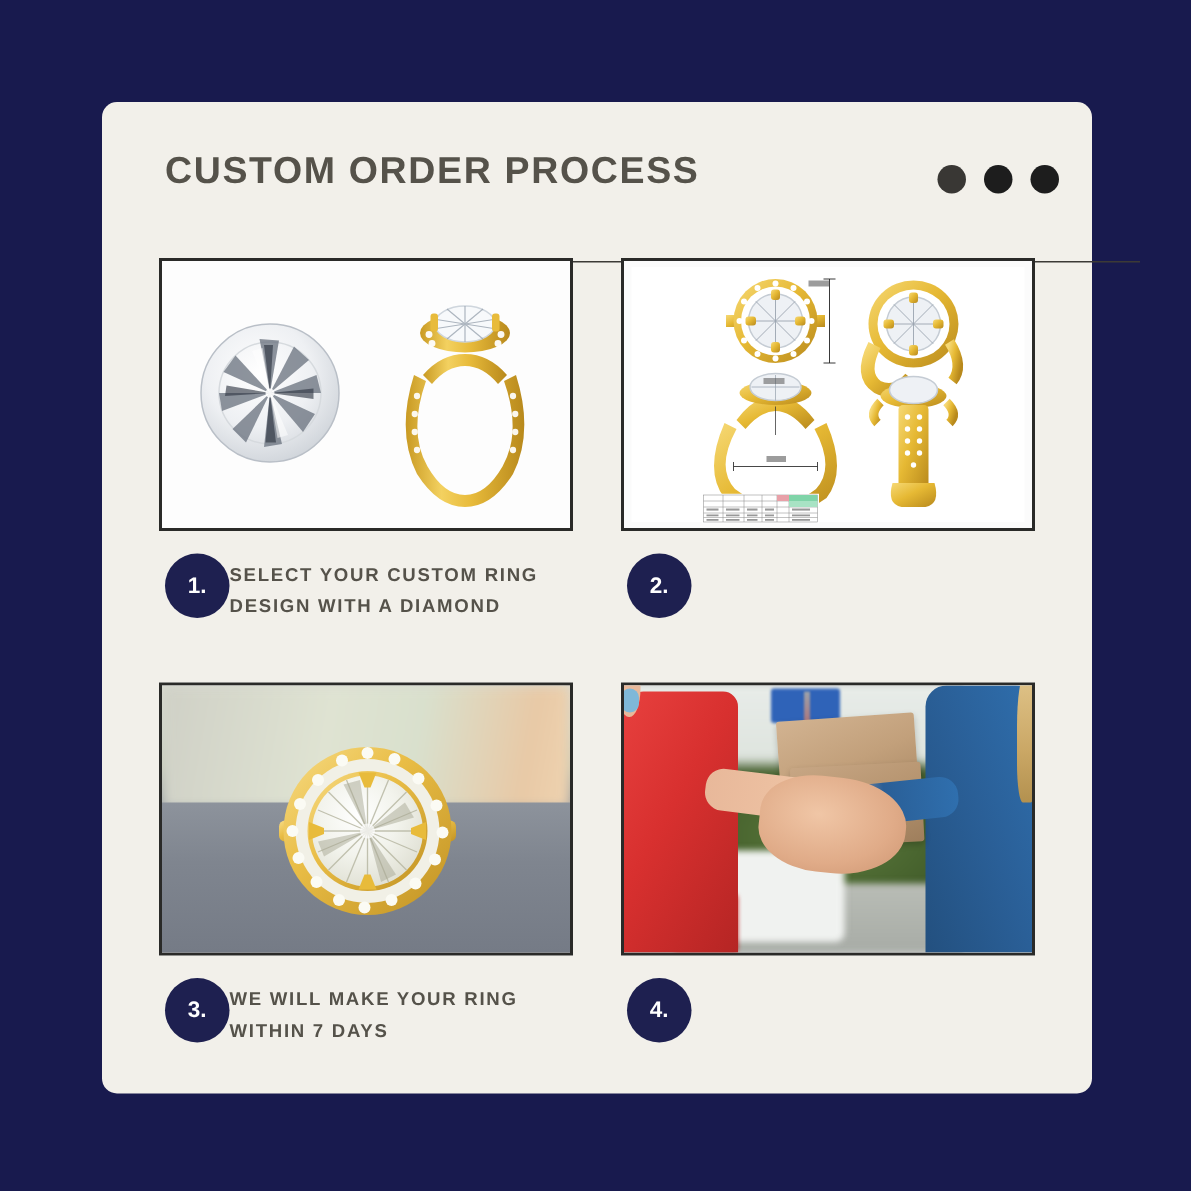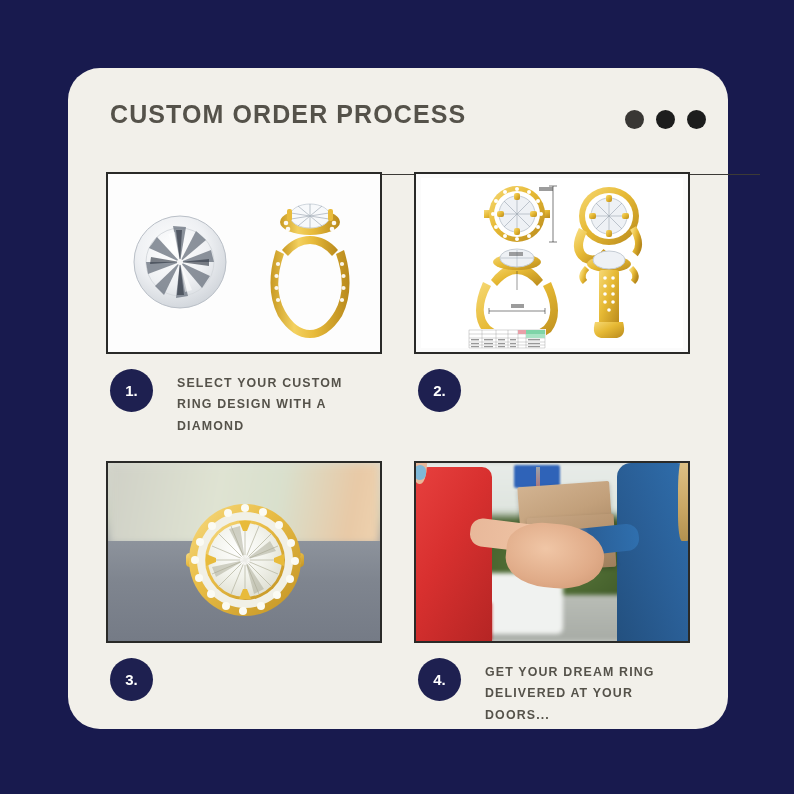--- a/index.html
+++ b/index.html
@@ -9,21 +9,21 @@
     font-family:"Liberation Sans", sans-serif;
     overflow:hidden;
   }
   .stage{position:relative;width:794px;height:794px;}
 
   
   .card{
     position:absolute;left:68px;top:68px;
     width:660px;height:661px;
     background:#f2f0ea;
-    border-radius:32px;
+    border-radius:10px;
   }
 
   
   .header{
     position:absolute;left:42px;top:28px;right:10px;height:62px;
   }
   .title{
     position:absolute;left:0;top:4px;
     font-size:25px;font-weight:bold;
     letter-spacing:1.1px;
@@ -66,21 +66,21 @@
   .badge{
     flex:0 0 auto;
     width:43px;height:43px;border-radius:50%;
     background:#1e2050;
     color:#ffffff;
     font-size:15px;font-weight:bold;
     display:flex;align-items:center;justify-content:center;
     margin-left:4px;
   }
   .capt-text{
-    margin-left:24px;margin-top:4px;
+    margin-top:4px;
     font-size:12.4px;font-weight:bold;
     letter-spacing:1.15px;
     line-height:1.72;
     color:#55524a;
     text-transform:uppercase;
   }
 
   
   .art{position:absolute;inset:0;}
   .i1{background:#fdfdfd;}
@@ -503,20 +503,21 @@
                 <path d="M55 22 L67 22 L63 32 L59 32 Z"></path>
                 <path d="M55 100 L67 100 L63 90 L59 90 Z"></path>
                 <path d="M22 55 L22 67 L32 63 L32 59 Z"></path>
                 <path d="M100 55 L100 67 L90 63 L90 59 Z"></path>
               </g>
             </svg>
           </div>
         </div>
         <div class="capt">
           <div class="badge">3.</div>
+          <div class="capt-text">WE WILL MAKE YOUR RING WITHIN 7 DAYS</div>
         </div>
       </div>
 
       <div class="step">
         <div class="framebox">
           <div class="art i4">
             <div class="sky"></div>
             <div class="signblue"></div>
             <div class="signpost"></div>
             <div class="green"></div>
@@ -535,19 +536,18 @@
 
             <div class="box1"></div>
             <div class="box2"></div>
             <div class="manarm"></div>
             <div class="womarm"></div>
             <div class="hands"></div>
           </div>
         </div>
         <div class="capt">
           <div class="badge">4.</div>
-          <div class="capt-text">GET YOUR DREAM RING DELIVERED AT YOUR DOORS...</div>
         </div>
       </div>
 
     </div>
   </div>
 </div>
 
 </body></html>

